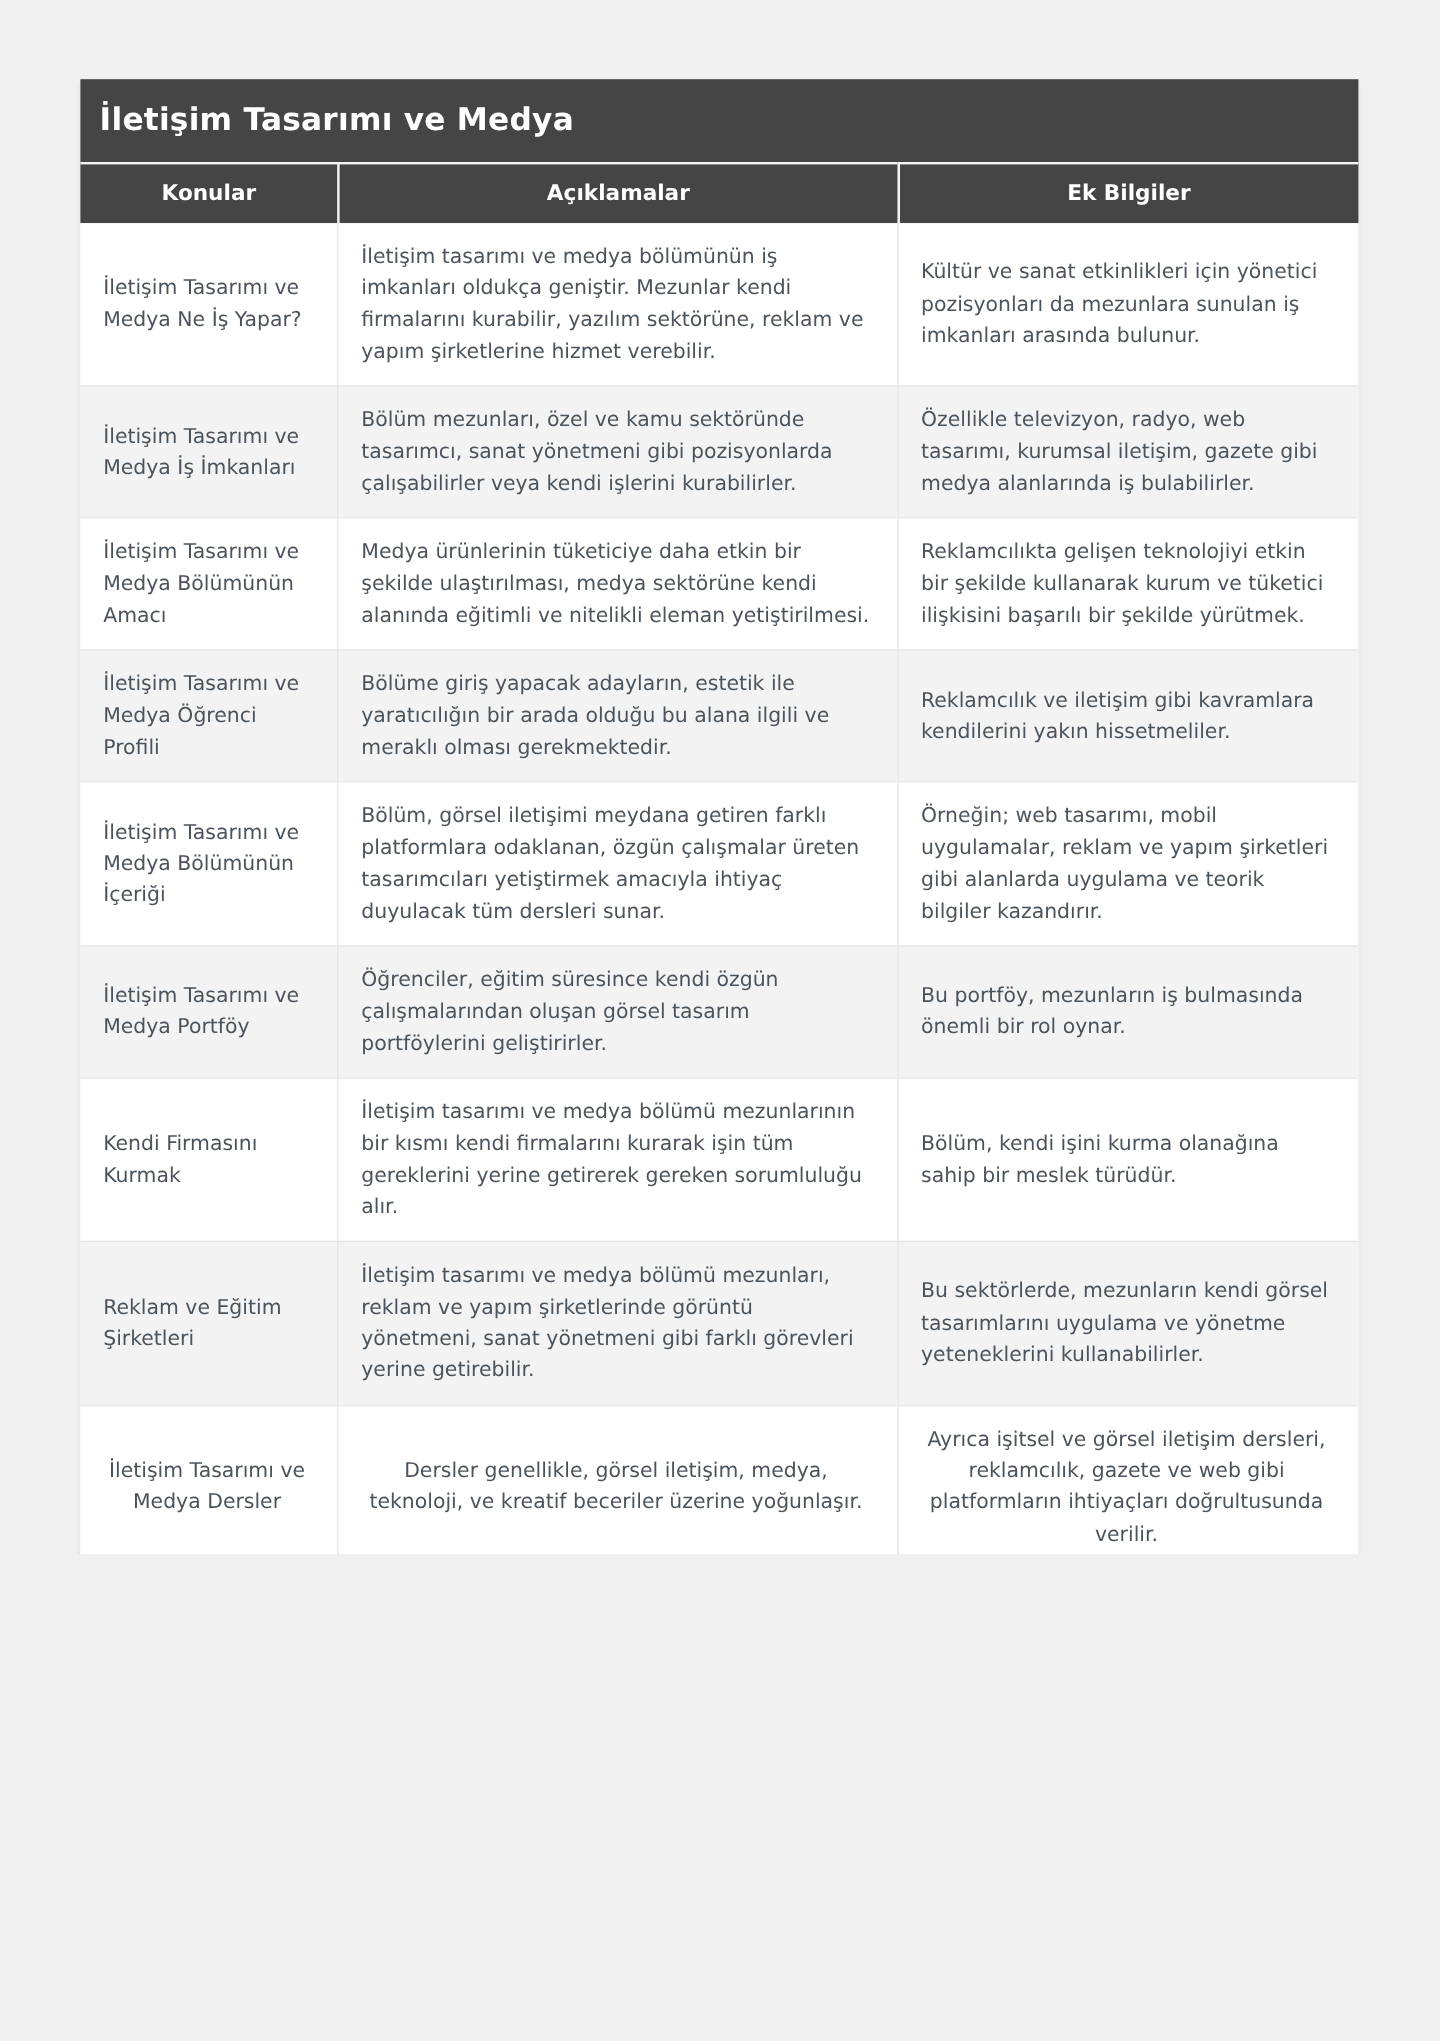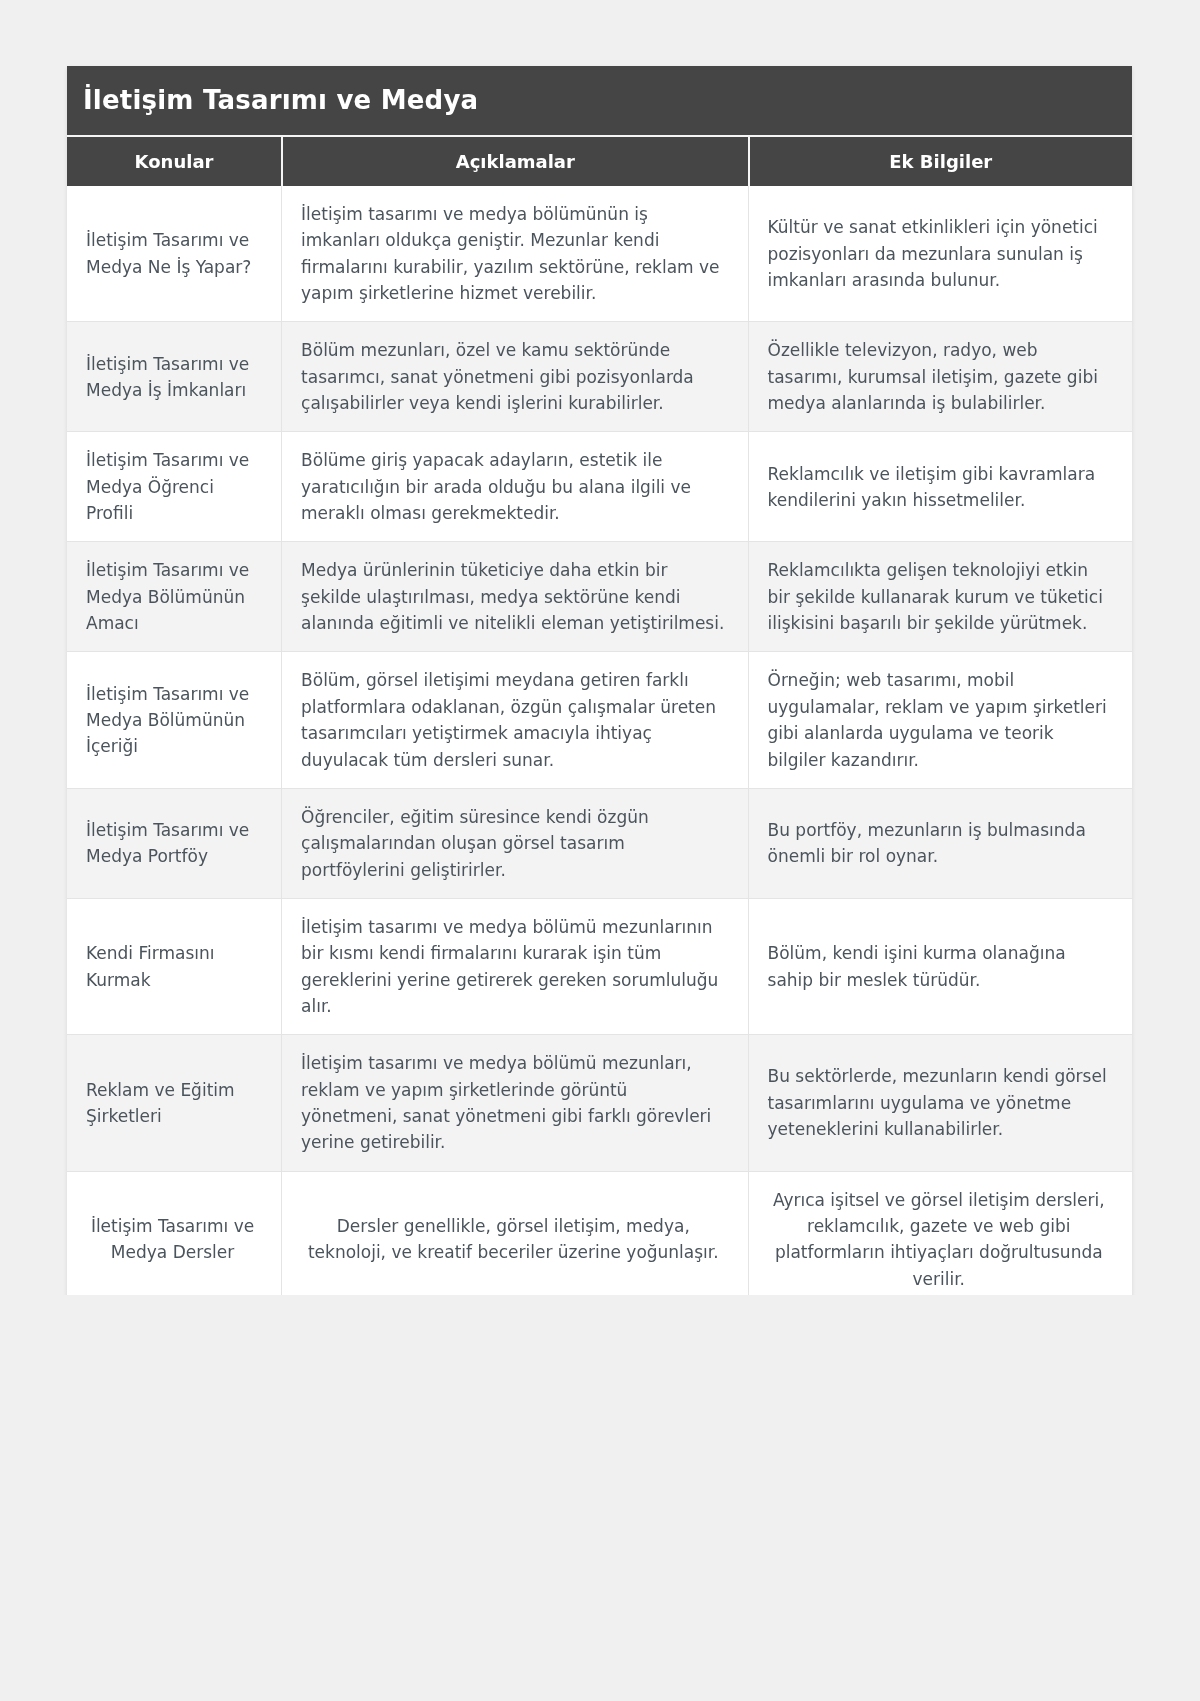--- a/index.html
+++ b/index.html
@@ -94,28 +94,28 @@
             <td>İletişim Tasarımı ve Medya Ne İş Yapar?</td>
             <td>İletişim tasarımı ve medya bölümünün iş imkanları oldukça geniştir. Mezunlar kendi firmalarını kurabilir, yazılım sektörüne, reklam ve yapım şirketlerine hizmet verebilir.</td>
             <td>Kültür ve sanat etkinlikleri için yönetici pozisyonları da mezunlara sunulan iş imkanları arasında bulunur.</td>
           </tr>
           <tr>
             <td>İletişim Tasarımı ve Medya İş İmkanları</td>
             <td>Bölüm mezunları, özel ve kamu sektöründe tasarımcı, sanat yönetmeni gibi pozisyonlarda çalışabilirler veya kendi işlerini kurabilirler.</td>
             <td>Özellikle televizyon, radyo, web tasarımı, kurumsal iletişim, gazete gibi medya alanlarında iş bulabilirler.</td>
           </tr>
           <tr>
+            <td>İletişim Tasarımı ve Medya Bölümünün Amacı</td>
+            <td>Medya ürünlerinin tüketiciye daha etkin bir şekilde ulaştırılması, medya sektörüne kendi alanında eğitimli ve nitelikli eleman yetiştirilmesi.</td>
+            <td>Reklamcılıkta gelişen teknolojiyi etkin bir şekilde kullanarak kurum ve tüketici ilişkisini başarılı bir şekilde yürütmek.</td>
+          </tr>
+          <tr>
             <td>İletişim Tasarımı ve Medya Öğrenci Profili</td>
             <td>Bölüme giriş yapacak adayların, estetik ile yaratıcılığın bir arada olduğu bu alana ilgili ve meraklı olması gerekmektedir.</td>
             <td>Reklamcılık ve iletişim gibi kavramlara kendilerini yakın hissetmeliler.</td>
-          </tr>
-          <tr>
-            <td>İletişim Tasarımı ve Medya Bölümünün Amacı</td>
-            <td>Medya ürünlerinin tüketiciye daha etkin bir şekilde ulaştırılması, medya sektörüne kendi alanında eğitimli ve nitelikli eleman yetiştirilmesi.</td>
-            <td>Reklamcılıkta gelişen teknolojiyi etkin bir şekilde kullanarak kurum ve tüketici ilişkisini başarılı bir şekilde yürütmek.</td>
           </tr>
           <tr>
             <td>İletişim Tasarımı ve Medya Bölümünün İçeriği</td>
             <td>Bölüm, görsel iletişimi meydana getiren farklı platformlara odaklanan, özgün çalışmalar üreten tasarımcıları yetiştirmek amacıyla ihtiyaç duyulacak tüm dersleri sunar.</td>
             <td>Örneğin; web tasarımı, mobil uygulamalar, reklam ve yapım şirketleri gibi alanlarda uygulama ve teorik bilgiler kazandırır.</td>
           </tr>
           <tr>
             <td>İletişim Tasarımı ve Medya Portföy</td>
             <td>Öğrenciler, eğitim süresince kendi özgün çalışmalarından oluşan görsel tasarım portföylerini geliştirirler.</td>
             <td>Bu portföy, mezunların iş bulmasında önemli bir rol oynar.</td>

